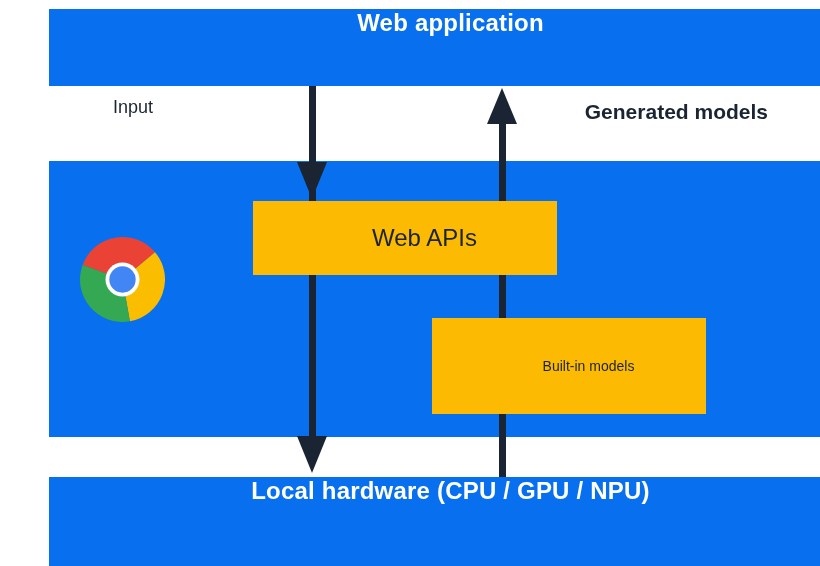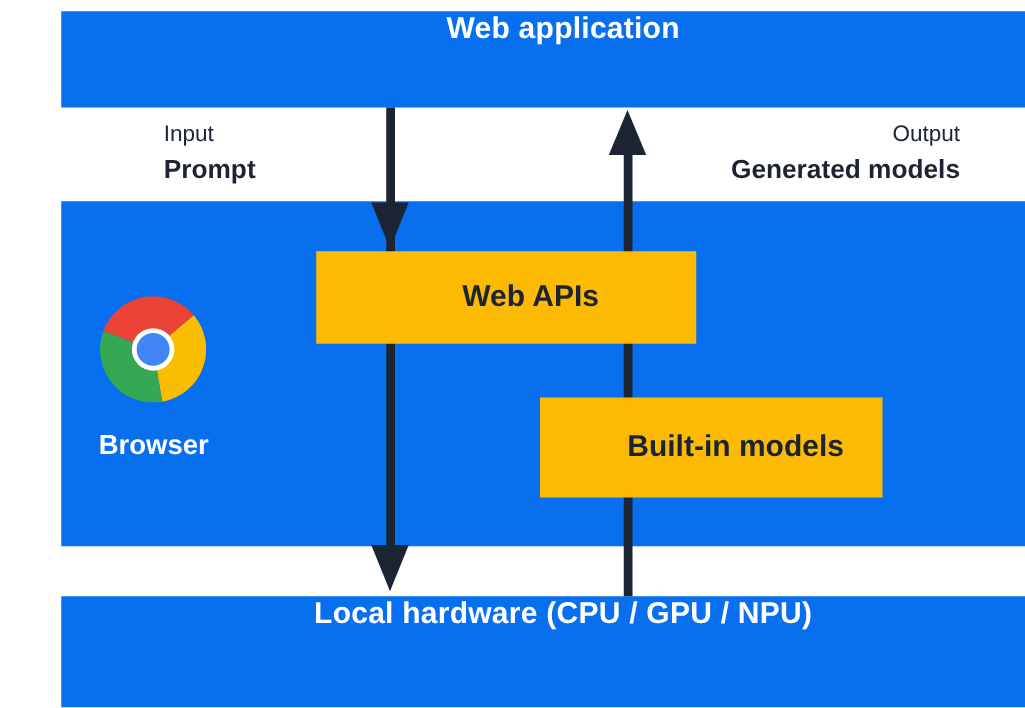--- a/index.html
+++ b/index.html
@@ -42,21 +42,20 @@
     font-weight: 700;
     font-size: 24px;
     letter-spacing: 0.2px;
   }
   
   .io {
     position: absolute;
     top: 96px;
     color: var(--ink-navy);
     line-height: 1.32;
-    margin-left: 18px;
   }
   .io-input  { left: 113px;  text-align: left; }
   .io-output { right: 52px;  text-align: right; }
   .io-caption { font-size: 18px; font-weight: 400; }
   .io-value   { font-size: 21px; font-weight: 700; margin-top: 2px; }
   
   .arrow-part { position: absolute; z-index: 1; }
   .stem {
     width: 7px;
     background: var(--ink-navy);
@@ -76,35 +75,35 @@
     border-left: 15px solid transparent;
     border-right: 15px solid transparent;
     border-bottom: 36px solid var(--ink-navy);
   }
   
   .ybox {
     position: absolute;
     z-index: 2;
     background: var(--box-yellow);
     color: var(--ink-navy);
-    font-weight: 700;
+    font-weight: 400;
     display: flex;
     flex-direction: column;
     align-items: center;
     justify-content: center;
     text-align: center;
     padding-left: 39px;
   }
   .box-web-apis {
     left: 253px; top: 201px; width: 304px; height: 74px;
     font-size: 24px;
   }
   .box-builtin {
-    left: 432px; top: 318px; width: 274px; height: 80px;
-    font-size: 24px;
+    left: 432px; top: 318px; width: 274px; height: 96px;
+    font-size: 14px;
     line-height: 1.3;
   }
   
   .chrome-icon {
     position: absolute;
     left: 80px; top: 237px;
     width: 85px; height: 85px;
     z-index: 2;
   }
   .browser-label {
@@ -122,24 +121,22 @@
 <body>
 
 <div class="canvas">
 
   <div class="band band-top">
     <span class="band-label">Web application</span>
   </div>
 
   <div class="io io-input">
     <div class="io-caption">Input</div>
-    <div class="io-value">Prompt</div>
   </div>
   <div class="io io-output">
-    <div class="io-caption">Output</div>
     <div class="io-value">Generated models</div>
   </div>
 
   <div class="band band-middle"></div>
 
   <div class="arrow-part stem stem-down"></div>
   <div class="arrow-part head head-down head-down-1"></div>
   <div class="arrow-part head head-down head-down-2"></div>
 
   <div class="arrow-part stem stem-up"></div>
@@ -152,19 +149,18 @@
     <span>Built-in models</span>
   </div>
 
   <svg class="chrome-icon" viewBox="-50 -50 100 100" aria-hidden="true">
     <path d="M0 0 L-46.98 -17.10 A50 50 0 0 1 38.30 -32.14 Z" fill="var(--chrome-red)"></path>
     <path d="M0 0 L38.30 -32.14 A50 50 0 0 1 8.68 49.24 Z" fill="var(--chrome-yellow)"></path>
     <path d="M0 0 L8.68 49.24 A50 50 0 0 1 -46.98 -17.10 Z" fill="var(--chrome-green)"></path>
     <circle cx="0" cy="0" r="20" fill="#ffffff"></circle>
     <circle cx="0" cy="0" r="15.5" fill="var(--chrome-blue)"></circle>
   </svg>
-  <div class="browser-label">Browser</div>
 
   <div class="band band-bottom">
     <span class="band-label">Local hardware (CPU / GPU / NPU)</span>
   </div>
 
 </div>
 
 </body></html>

